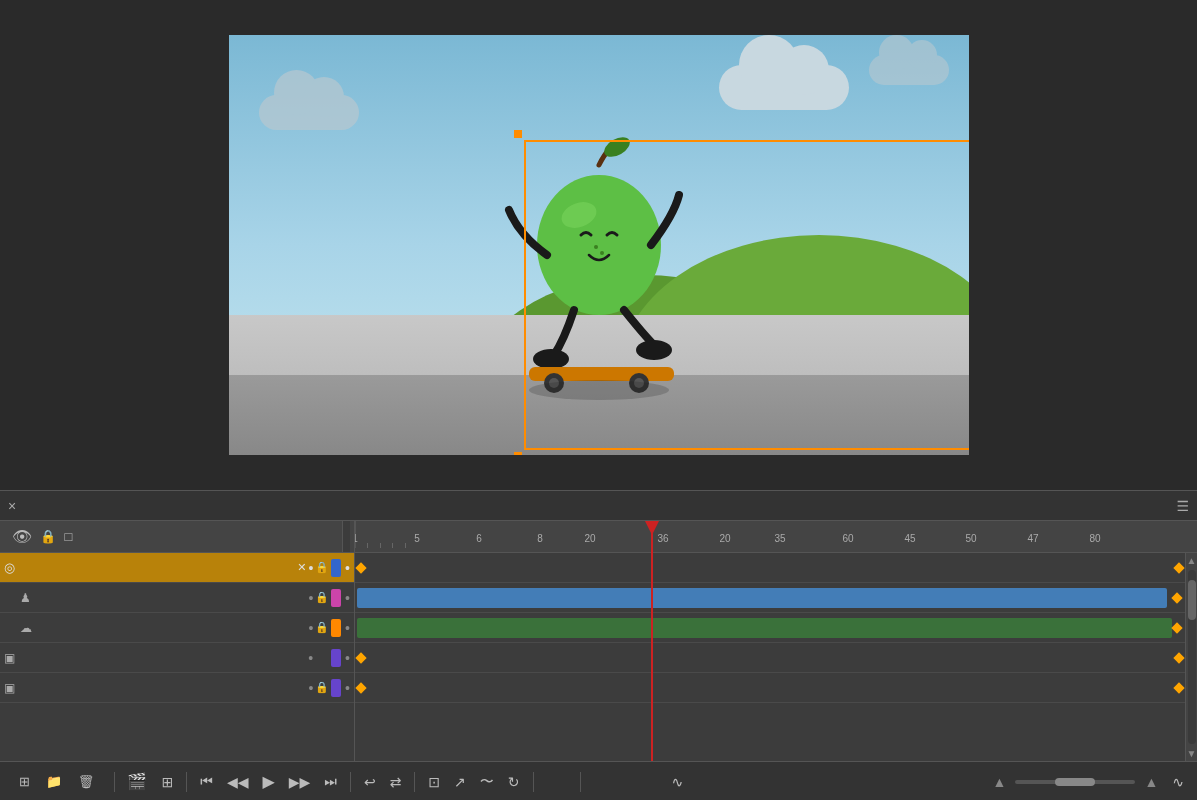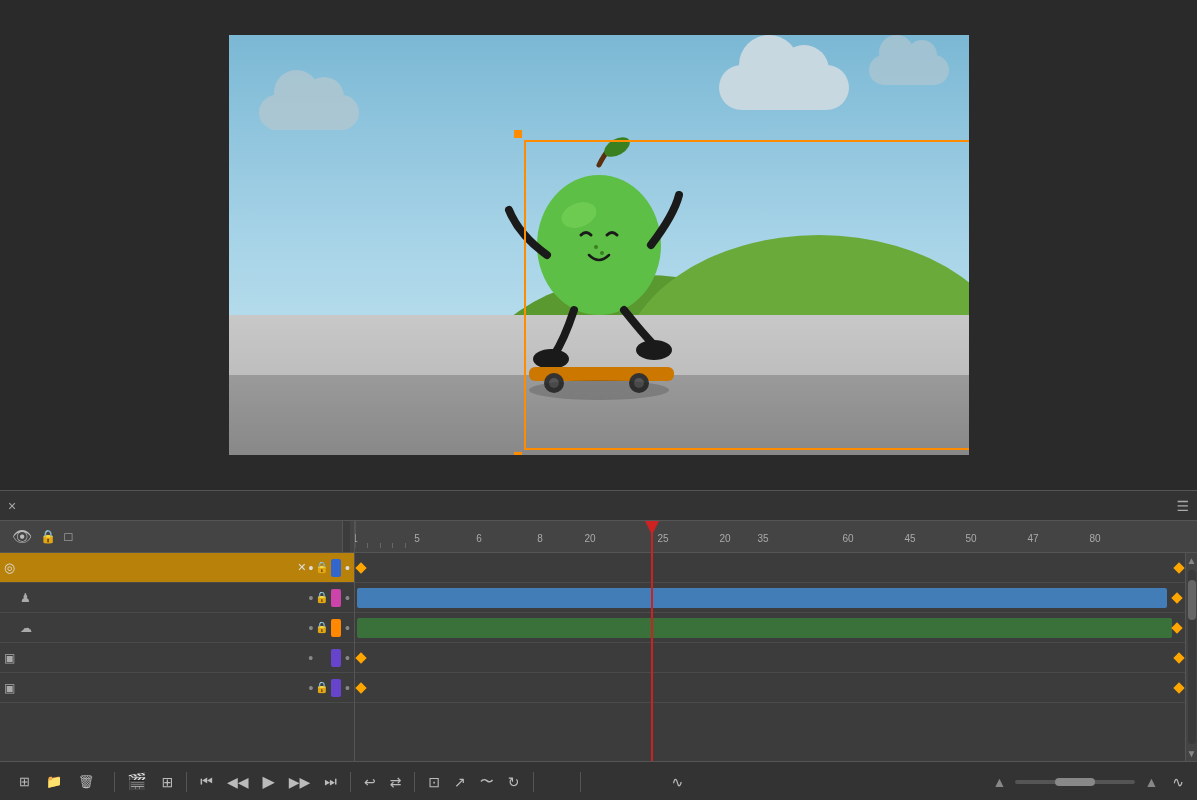--- a/index.html
+++ b/index.html
@@ -635,23 +635,23 @@
 
         <div style="position:relative;width:100%;height:100%;">
 
           <div style="position:absolute;left:0;top:0;width:1px;height:100%;background:#555;"></div>
 
           <span class="ruler-tick" style="left:0px;">1</span>
           <span class="ruler-tick" style="left:62px;">5</span>
           <span class="ruler-tick" style="left:124px;">6</span>
           <span class="ruler-tick" style="left:185px;">8</span>
           <span class="ruler-tick" style="left:235px;">20</span>
-          <span class="ruler-tick" style="left:308px;">25</span>
+          <span class="ruler-tick" style="left:308px;">36</span>
           <span class="ruler-tick" style="left:370px;">20</span>
-          <span class="ruler-tick" style="left:408px;">35</span>
+          <span class="ruler-tick" style="left:425px;">35</span>
           <span class="ruler-tick" style="left:493px;">60</span>
           <span class="ruler-tick" style="left:555px;">45</span>
           <span class="ruler-tick" style="left:616px;">50</span>
           <span class="ruler-tick" style="left:678px;">47</span>
           <span class="ruler-tick" style="left:740px;">80</span>
 
           <div class="tick-mark" style="left:12px;"></div>
           <div class="tick-mark" style="left:25px;"></div>
           <div class="tick-mark" style="left:37px;"></div>
           <div class="tick-mark" style="left:50px;"></div>

